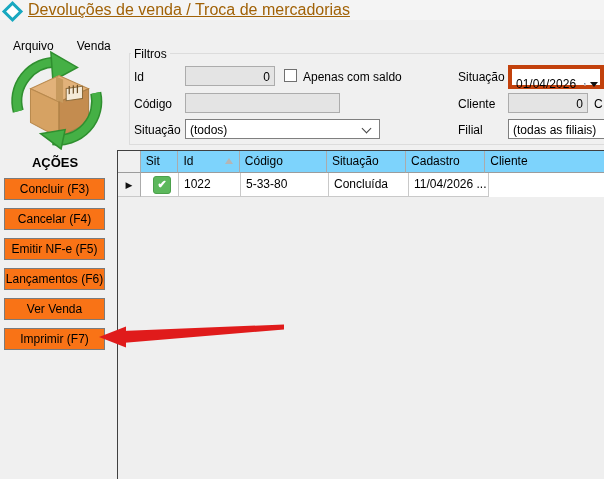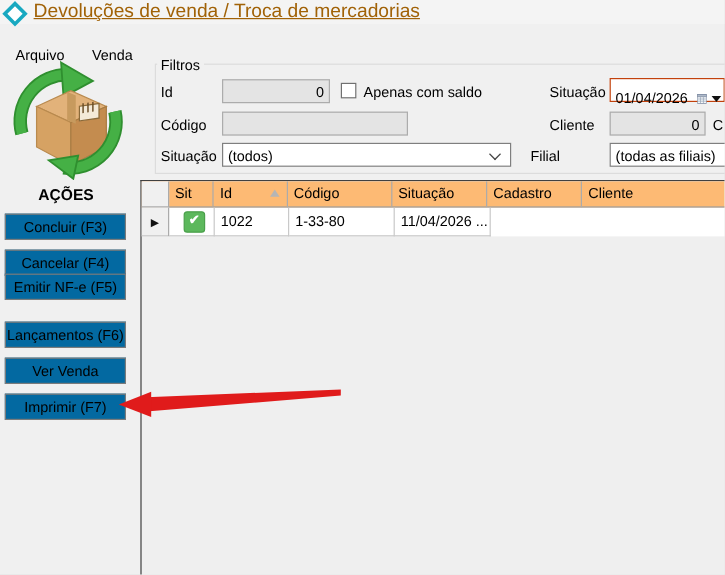--- a/index.html
+++ b/index.html
@@ -12,47 +12,47 @@
   .titlebar{position:absolute;left:0;top:0;right:0;height:20px;display:flex;align-items:center;background:#f4f4f4;}
   .title-icon{width:9px;height:9px;border:3px solid #18a8c0;transform:rotate(45deg);margin:2px 8px 0 5px;background:#fff;}
   .title-text{color:#a16207;font-size:16px;white-space:nowrap;text-decoration:underline;}
   
   .menubar{position:absolute;left:0;top:36px;height:20px;display:flex;}
   .menu-item{padding:3px 10px;margin-left:3px;cursor:default;}
   
   .app-icon{position:absolute;left:6px;top:48px;width:102px;height:102px;}
   .acoes-title{position:absolute;left:0;top:155px;width:110px;text-align:center;font-weight:bold;font-size:13px;}
   .act-btn{
-    position:absolute;left:4px;width:101px;height:22px;background:#0369a1;
+    position:absolute;left:4px;width:101px;height:22px;background:#f97316;
     border:1px solid #7b7b7b;box-sizing:border-box;text-align:center;
     line-height:20px;font-size:12px;cursor:default;
   }
   
   .groupbox{position:absolute;left:129px;top:53px;width:500px;height:90px;border:1px solid #dcdcdc;}
   .groupbox-label{position:absolute;left:131px;top:47px;background:#f0f0f0;padding:0 3px;font-size:12px;}
   .flabel{position:absolute;font-size:12px;}
   .field{
     position:absolute;height:20px;box-sizing:border-box;font-size:12px;
     line-height:18px;padding:1px 4px;
   }
   .field-disabled{background:#e4e4e4;border:1px solid #acacac;text-align:right;color:#000;}
   .combo{background:#fff;border:1px solid #7f7f7f;}
   .chevron{position:absolute;right:9px;top:5px;width:6px;height:6px;border-right:1px solid #444;border-bottom:1px solid #444;transform:rotate(45deg);}
   .checkbox{position:absolute;left:284px;top:69px;width:13px;height:13px;background:#fff;border:1px solid #707070;box-sizing:border-box;}
-  .datefield{background:#fff;border:1px solid #c2410c;display:flex;align-items:center;padding:15px 2px 1px 4px;}
+  .datefield{background:#fff;border:4px solid #c2410c;display:flex;align-items:center;padding:15px 2px 1px 4px;}
   .datefield .dtext{flex:0 0 auto;}
   .cal-icon{margin-left:8px;}
   .darrow{width:0;height:0;border-left:4px solid transparent;border-right:4px solid transparent;border-top:5px solid #111;margin-left:4px;}
   
   .grid{
     position:absolute;left:117px;top:150px;width:487px;height:329px;
     background:#efefef;border-left:1px solid #404040;border-top:1px solid #404040;
     box-sizing:border-box;overflow:hidden;
   }
-  .g-header{display:flex;height:22px;background:#fdba74;}
+  .g-header{display:flex;height:22px;background:#7dd3fc;}
   .g-hcell{
     box-sizing:border-box;border-right:1px solid #ababab;border-bottom:1px solid #9c9c9c;
     padding:3px 0 0 5px;font-size:12px;white-space:nowrap;overflow:hidden;position:relative;
   }
   .g-row{display:flex;height:24px;background:#fff;}
   .g-cell{
     box-sizing:border-box;border-right:1px solid #c9c9c9;border-bottom:1px solid #c9c9c9;
     padding:4px 0 0 5px;font-size:12px;white-space:nowrap;overflow:hidden;
     display:block;position:relative;
   }
@@ -97,39 +97,39 @@
     <line x1="70" y1="46" x2="70" y2="54" stroke="#6b4e26" stroke-width="1.2" transform="skewY(-8)"></line>
 
     <path d="M 88 44 A 38 38 0 0 1 46 90" fill="none" stroke="#2f8f2f" stroke-width="11"></path>
     <path d="M 88 44 A 38 38 0 0 1 46 90" fill="none" stroke="#45b045" stroke-width="8"></path>
     <polygon points="58,80 54,99 34,84" fill="#45b045" stroke="#2f8f2f" stroke-width="1.5"></polygon>
   </svg>
 
   <div class="acoes-title">AÇÕES</div>
   <div class="act-btn" style="top:178px">Concluir (F3)</div>
   <div class="act-btn" style="top:208px">Cancelar (F4)</div>
-  <div class="act-btn" style="top:228px">Emitir NF-e (F5)</div>
+  <div class="act-btn" style="top:238px">Emitir NF-e (F5)</div>
   <div class="act-btn" style="top:268px">Lançamentos (F6)</div>
   <div class="act-btn" style="top:298px">Ver Venda</div>
   <div class="act-btn" style="top:328px">Imprimir (F7)</div>
 
   <div class="groupbox"></div>
   <div class="groupbox-label">Filtros</div>
 
   <div class="flabel" style="left:134px;top:70px">Id</div>
   <div class="field field-disabled" style="left:185px;top:66px;width:90px">0</div>
 
   <div class="checkbox"></div>
   <div class="flabel" style="left:303px;top:70px">Apenas com saldo</div>
 
   <div class="flabel" style="left:134px;top:97px">Código</div>
   <div class="field field-disabled" style="left:185px;top:93px;width:155px"></div>
 
   <div class="flabel" style="left:134px;top:123px">Situação</div>
-  <div class="field combo" style="left:185px;top:119px;width:241px">
+  <div class="field combo" style="left:185px;top:119px;width:195px">
     <span>(todos)</span>
     <span class="chevron"></span>
   </div>
 
   <div class="flabel" style="left:458px;top:70px">Situação</div>
   <div class="field datefield" style="left:508px;top:65px;width:96px">
     <span class="dtext">01/04/2026</span>
     <svg class="cal-icon" width="13" height="13" viewBox="0 0 13 13">
       <rect x="0.5" y="0.5" width="12" height="12" fill="#f5f7fa" stroke="#7c8aa0"></rect>
       <rect x="0.5" y="0.5" width="12" height="3" fill="#aeb9c9" stroke="#7c8aa0"></rect>
@@ -138,21 +138,21 @@
       <line x1="1" y1="6.5" x2="12" y2="6.5" stroke="#9aa7b8"></line>
       <line x1="1" y1="9.5" x2="12" y2="9.5" stroke="#9aa7b8"></line>
     </svg>
     <span class="darrow"></span>
   </div>
 
   <div class="flabel" style="left:458px;top:97px">Cliente</div>
   <div class="field field-disabled" style="left:508px;top:93px;width:80px">0</div>
   <div class="flabel" style="left:594px;top:97px">C</div>
 
-  <div class="flabel" style="left:442px;top:123px">Filial</div>
+  <div class="flabel" style="left:458px;top:123px">Filial</div>
   <div class="field combo" style="left:508px;top:119px;width:112px">
     <span>(todas as filiais)</span>
   </div>
 
   <div class="grid">
     <div class="g-header">
       <div class="g-hcell g-selcell" style="width:23px"></div>
       <div class="g-hcell" style="width:38px">Sit</div>
       <div class="g-hcell" style="width:62px">
         <span>Id</span>
@@ -164,21 +164,22 @@
       <div class="g-hcell" style="width:120px;border-right:none">Cliente</div>
     </div>
     <div class="g-row">
       <div class="g-cell g-selcell" style="width:23px">
         <span class="row-arrow">▶</span>
       </div>
       <div class="g-cell" style="width:38px;padding-top:3px">
         <div class="check-badge">✔</div>
       </div>
       <div class="g-cell" style="width:62px">1022</div>
-      <div class="g-cell" style="width:88px">1-33-80</div>
+      <div class="g-cell" style="width:88px">5-33-80</div>
+      <div class="g-cell" style="width:80px">Concluída</div>
       <div class="g-cell" style="width:80px">11/04/2026 ...</div>
     </div>
   </div>
 
   <svg class="annot" viewBox="0 0 604 479">
     <polygon points="284,324.5 284,329.5 122,343 122,331" fill="#e01b1b"></polygon>
     <polygon points="99,337 126,326.5 126,347.5" fill="#e01b1b"></polygon>
   </svg>
 
 </div>

